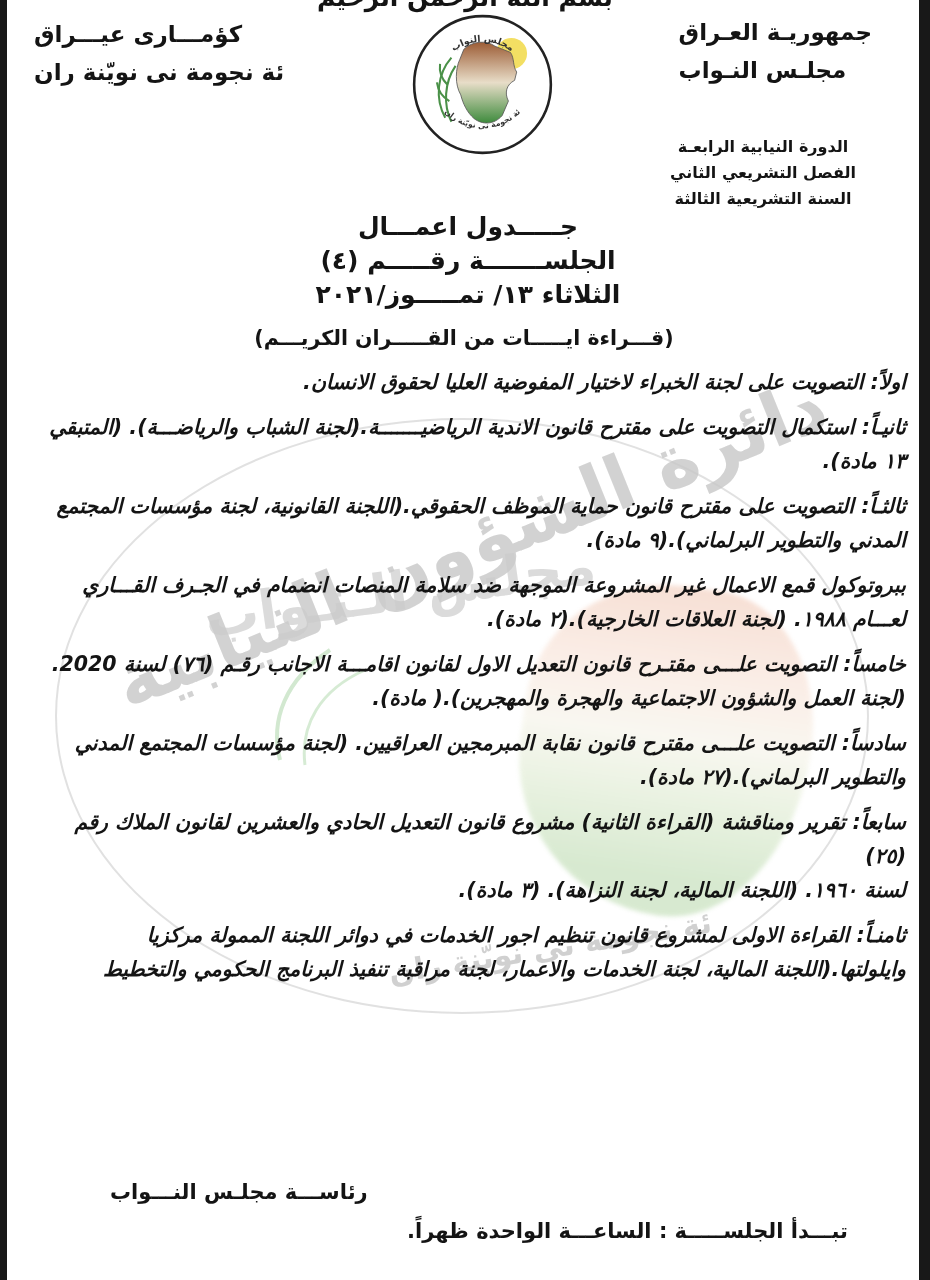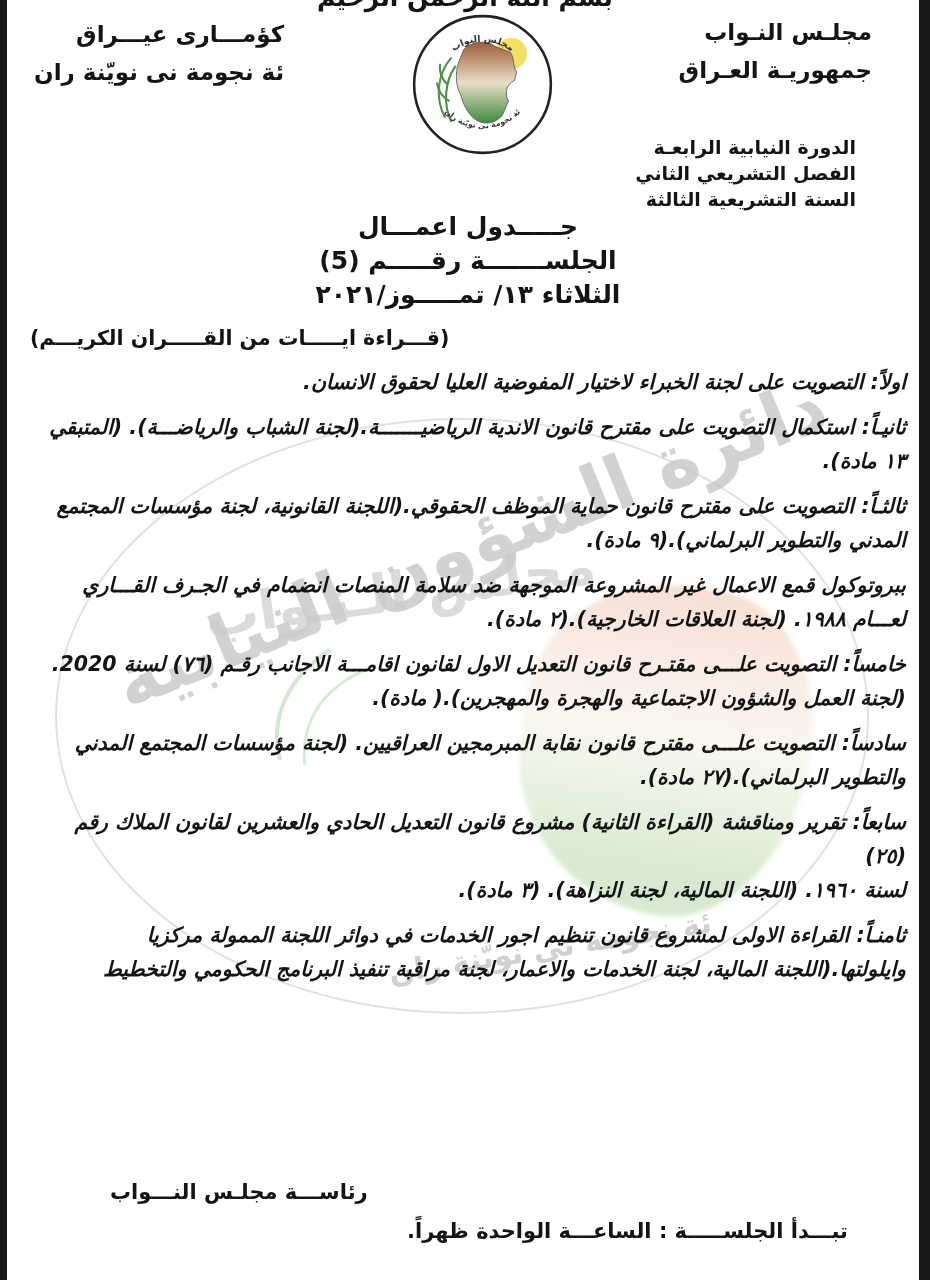--- a/index.html
+++ b/index.html
@@ -52,41 +52,41 @@
     font-size:30px;color:#c5c5c5;opacity:.8;
     transform:rotate(-9deg);
   }
   .wm-fronds{left:250px;top:610px;opacity:.35;}
 
   
   .bismillah{
     position:absolute;top:-17px;left:0;right:0;
     text-align:center;font-size:25px;z-index:1;
   }
-  .hdr{position:absolute;z-index:1;text-align:right;font-size:23px;line-height:38px;}
+  .hdr{position:absolute;z-index:1;text-align:left;font-size:23px;line-height:38px;}
   .hdr.right{top:13px;right:58px;}
   .hdr.left{top:15px;left:34px;}
   .emblem{position:absolute;top:12px;left:410px;width:145px;height:145px;z-index:1;}
   .session{
     position:absolute;top:134px;right:74px;z-index:1;
-    text-align:right;font-size:19px;line-height:26px;
+    text-align:center;font-size:16px;line-height:26px;
   }
 
   
   .title-block{
     position:absolute;top:210px;left:30px;right:24px;z-index:1;
     text-align:center;font-size:25px;line-height:34px;
   }
 
   
   .agenda{
     position:absolute;top:321px;left:30px;right:24px;z-index:1;
     font-size:20.5px;line-height:34px;
   }
-  .quran{text-align:left;margin:0 8px 10px 0;}
+  .quran{text-align:center;margin:0 8px 10px 0;}
   .item{margin:0 0 11px 7px;font-style:italic;}
   .item .l{text-align:right;}
   .item .l.first{text-align:right;}
 
   
   .footer-president{position:absolute;top:1180px;left:110px;font-size:21px;z-index:1;}
   .footer-start{position:absolute;top:1219px;right:82px;font-size:21px;z-index:1;}
 </style>
 </head>
 <body>
@@ -102,22 +102,22 @@
     <path d="M30,150 C20,110 35,70 80,40" fill="none" stroke="#7fbf7a" stroke-width="4"></path>
     <path d="M55,155 C50,115 70,80 115,60" fill="none" stroke="#8cc787" stroke-width="3"></path>
   </svg>
 
   <div class="edge-bar left"></div>
   <div class="edge-bar right"></div>
 
   <div class="bismillah">بسم الله الرحمن الرحيم</div>
 
   <div class="hdr right">
+    <div>جمهوريـة العـراق</div>
     <div>مجلـس النـواب</div>
-    <div>جمهوريـة العـراق</div>
   </div>
   <div class="hdr left">
     <div>كؤمـــارى عيـــراق</div>
     <div>ئة نجومة نى نويّنة ران</div>
   </div>
 
   <svg class="emblem" viewBox="0 0 140 140">
     <defs>
       <linearGradient id="mapGrad" x1="0" y1="0" x2="0" y2="1">
         <stop offset="0" stop-color="#9c5c35"></stop>
@@ -145,21 +145,21 @@
   </svg>
 
   <div class="session">
     <div>الدورة النيابية الرابعـة</div>
     <div>الفصل التشريعي الثاني</div>
     <div>السنة التشريعية الثالثة</div>
   </div>
 
   <div class="title-block">
     <div>جـــــدول اعمـــال</div>
-    <div>الجلســـــــة رقـــــم (5)</div>
+    <div>الجلســـــــة رقـــــم (٤)</div>
     <div>الثلاثاء ١٣/ تمـــــوز/٢٠٢١</div>
   </div>
 
   <div class="agenda">
     <div class="quran">(قـــراءة ايـــــات من القـــــران الكريـــم)</div>
 
     <div class="item">
       <div class="l first">اولاً: التصويت على لجنة الخبراء لاختيار المفوضية العليا لحقوق الانسان.</div>
     </div>
     <div class="item">

